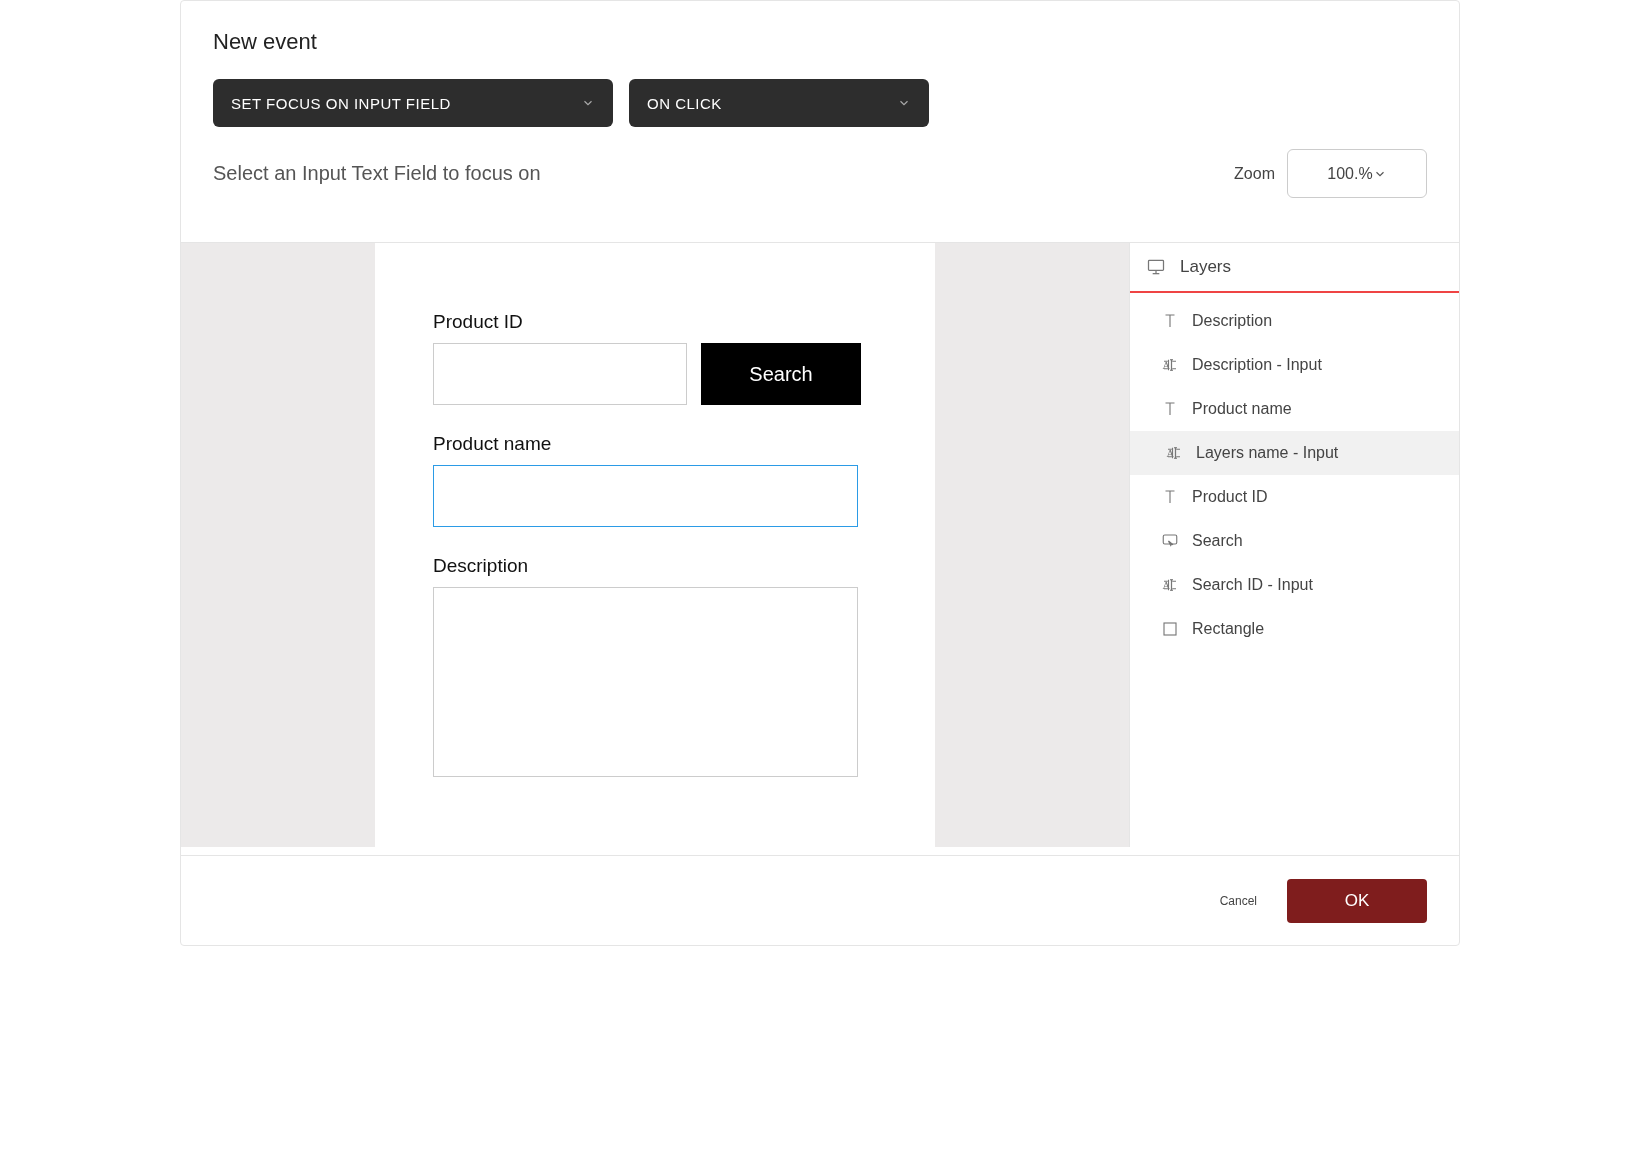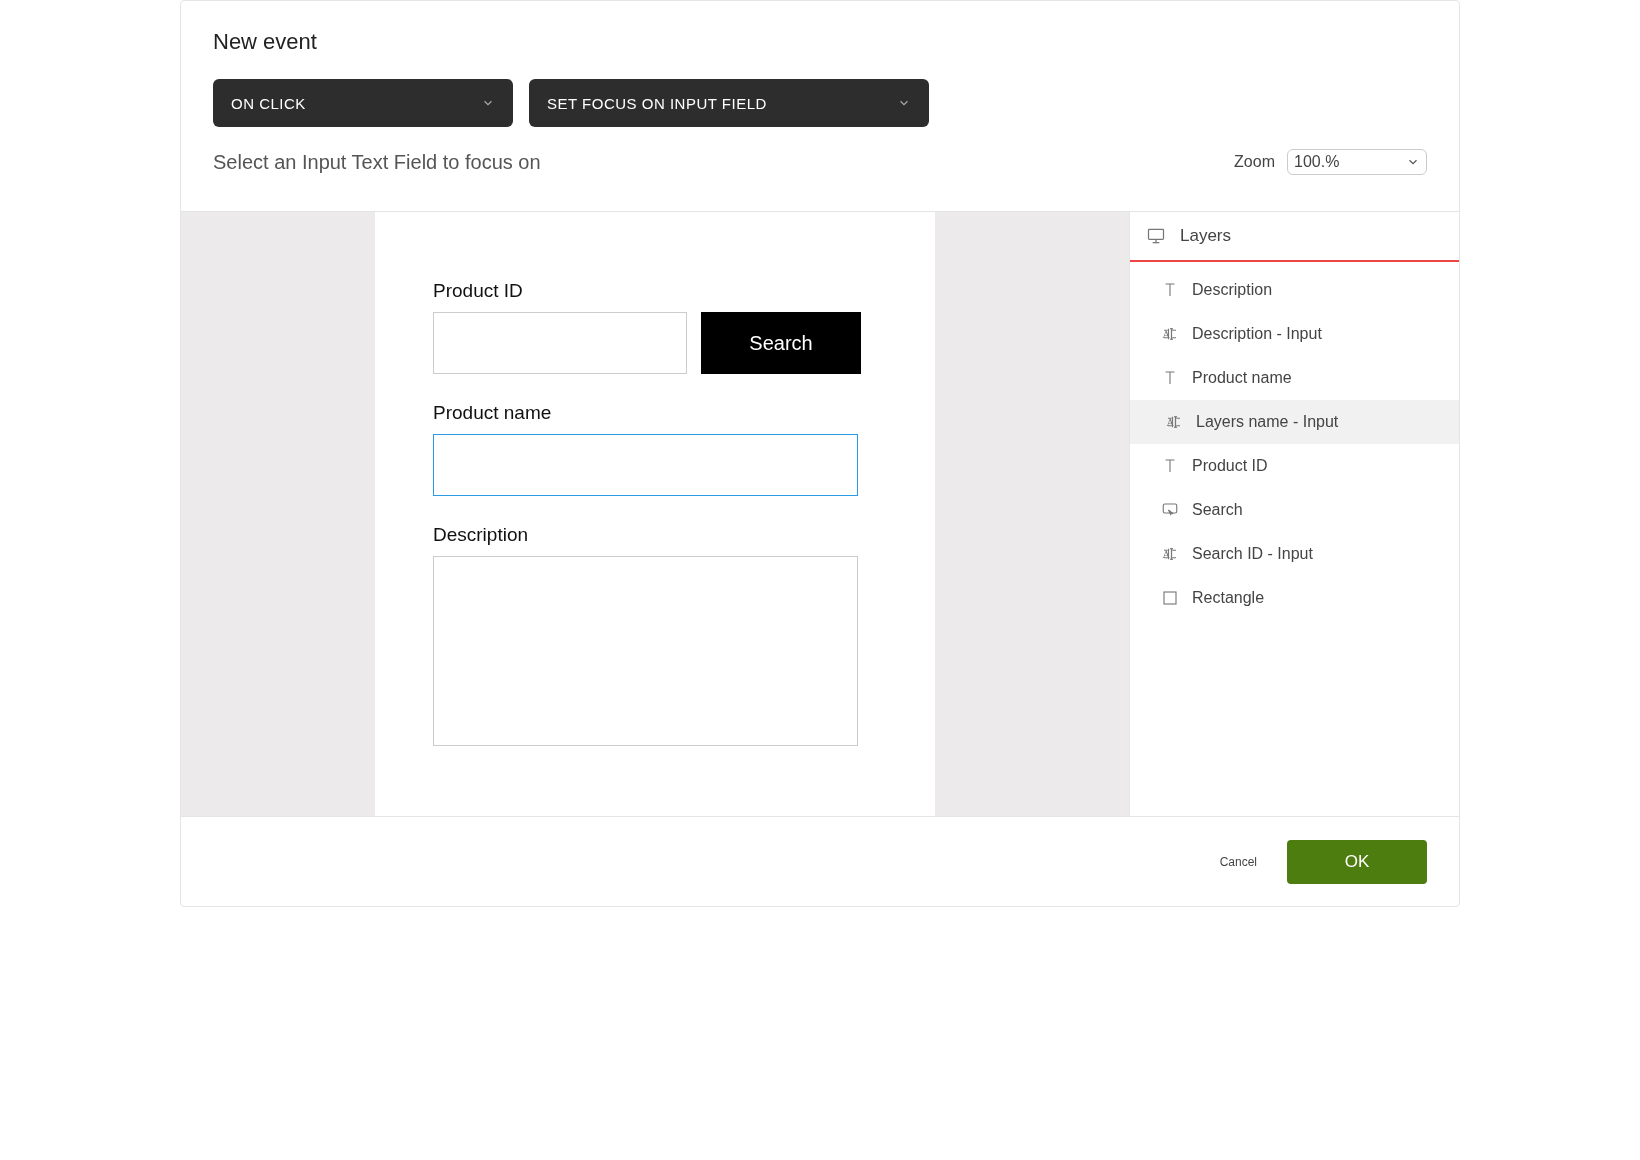--- a/index.html
+++ b/index.html
@@ -9,20 +9,21 @@
     color: #222;
   }
   .dialog {
     width: 1280px;
     margin: 0 auto;
     background: #fff;
     border: 1px solid #e5e5e5;
     border-radius: 4px;
     display: flex;
     flex-direction: column;
+    gap: 8px;
   }
   .header {
     padding: 28px 32px 18px 32px;
   }
   .title {
     font-size: 22px;
     font-weight: 400;
     color: #222;
     margin-bottom: 24px;
   }
@@ -67,26 +68,26 @@
     align-items: center;
     gap: 12px;
   }
   .zoom-label {
     font-size: 16px;
     color: #444;
   }
   .zoom-select {
     border: 1px solid #ccc;
     border-radius: 6px;
-    height: 26px;
+    height: 49px;
     width: 140px;
     display: flex;
     align-items: center;
-    justify-content: space-between;
-    padding: 0 6px;
+    justify-content: center;
+    padding: 0 14px;
     cursor: pointer;
     font-size: 16px;
     color: #444;
   }
   .body {
     display: flex;
     border-top: 1px solid #e5e5e5;
     height: 605px;
   }
   .canvas {
@@ -182,48 +183,48 @@
     padding: 0 32px;
   }
   .cancel-link {
     background: none;
     border: none;
     font-size: 12px;
     color: #444;
     cursor: pointer;
   }
   .ok-btn {
-    background: #4d7c0f;
+    background: #7f1d1d;
     color: #fff;
     border: none;
     border-radius: 4px;
     width: 140px;
     height: 44px;
     font-size: 17px;
     cursor: pointer;
   }
   .svg-icon { stroke: #777; fill: none; stroke-width: 1.5; }
 </style>
 </head>
 <body>
 
 <div class="dialog">
 
   <div class="header">
     <h1 class="title">New event</h1>
 
     <div class="selectors">
-      <div class="dark-select sel-1">
-        <span>ON CLICK</span>
+      <div class="dark-select sel-2">
+        <span>SET FOCUS ON INPUT FIELD</span>
         <svg class="chev" viewBox="0 0 24 24">
             <polyline points="6 9 12 15 18 9"></polyline>
           </svg>
       </div>
-      <div class="dark-select sel-2">
-        <span>SET FOCUS ON INPUT FIELD</span>
+      <div class="dark-select sel-1">
+        <span>ON CLICK</span>
         <svg class="chev" viewBox="0 0 24 24">
             <polyline points="6 9 12 15 18 9"></polyline>
           </svg>
       </div>
     </div>
 
     <div class="subheader">
       <div class="instruction">Select an Input Text Field to focus on</div>
       <div class="zoom">
         <span class="zoom-label">Zoom</span>

